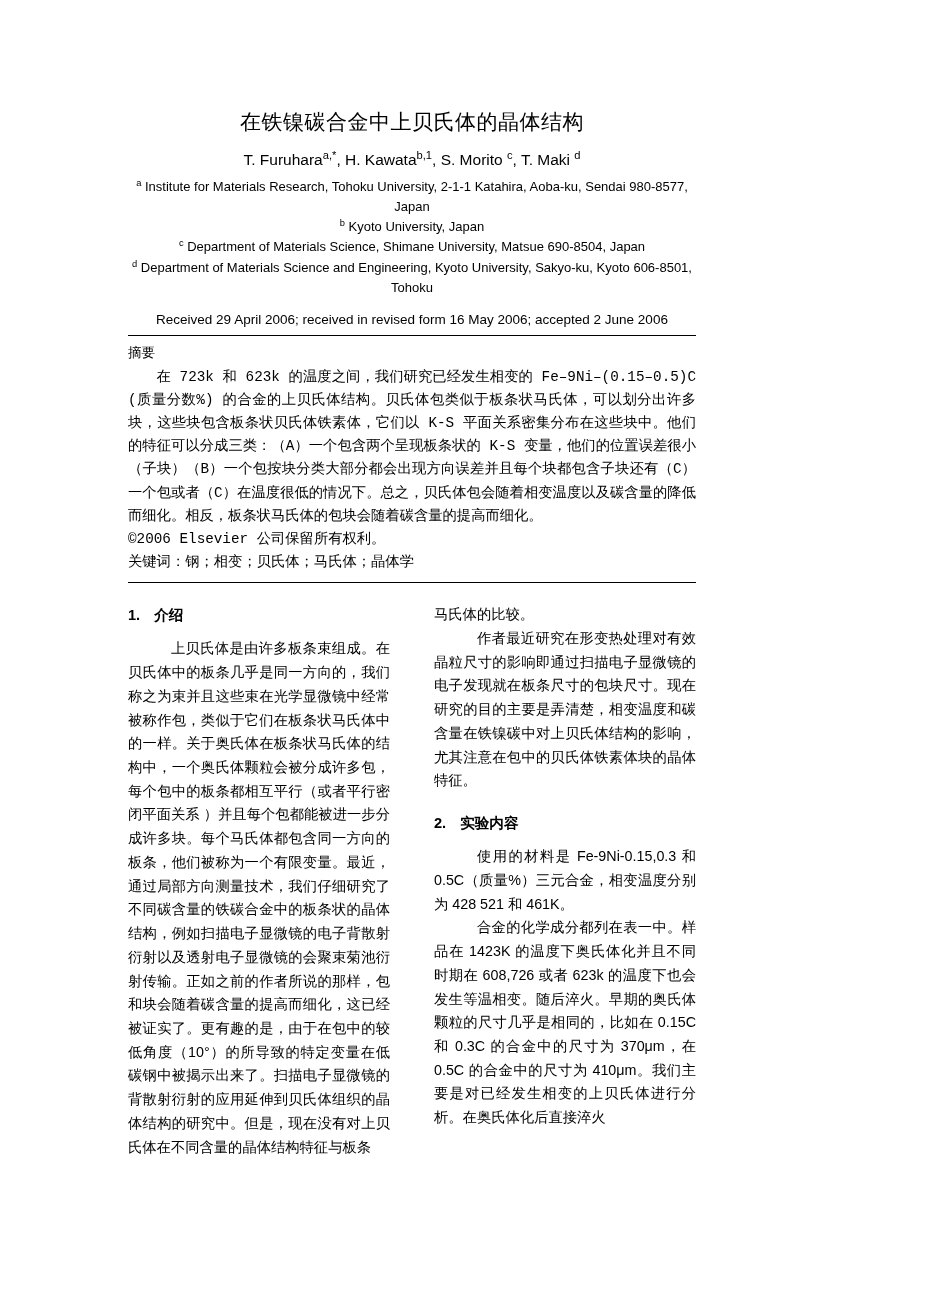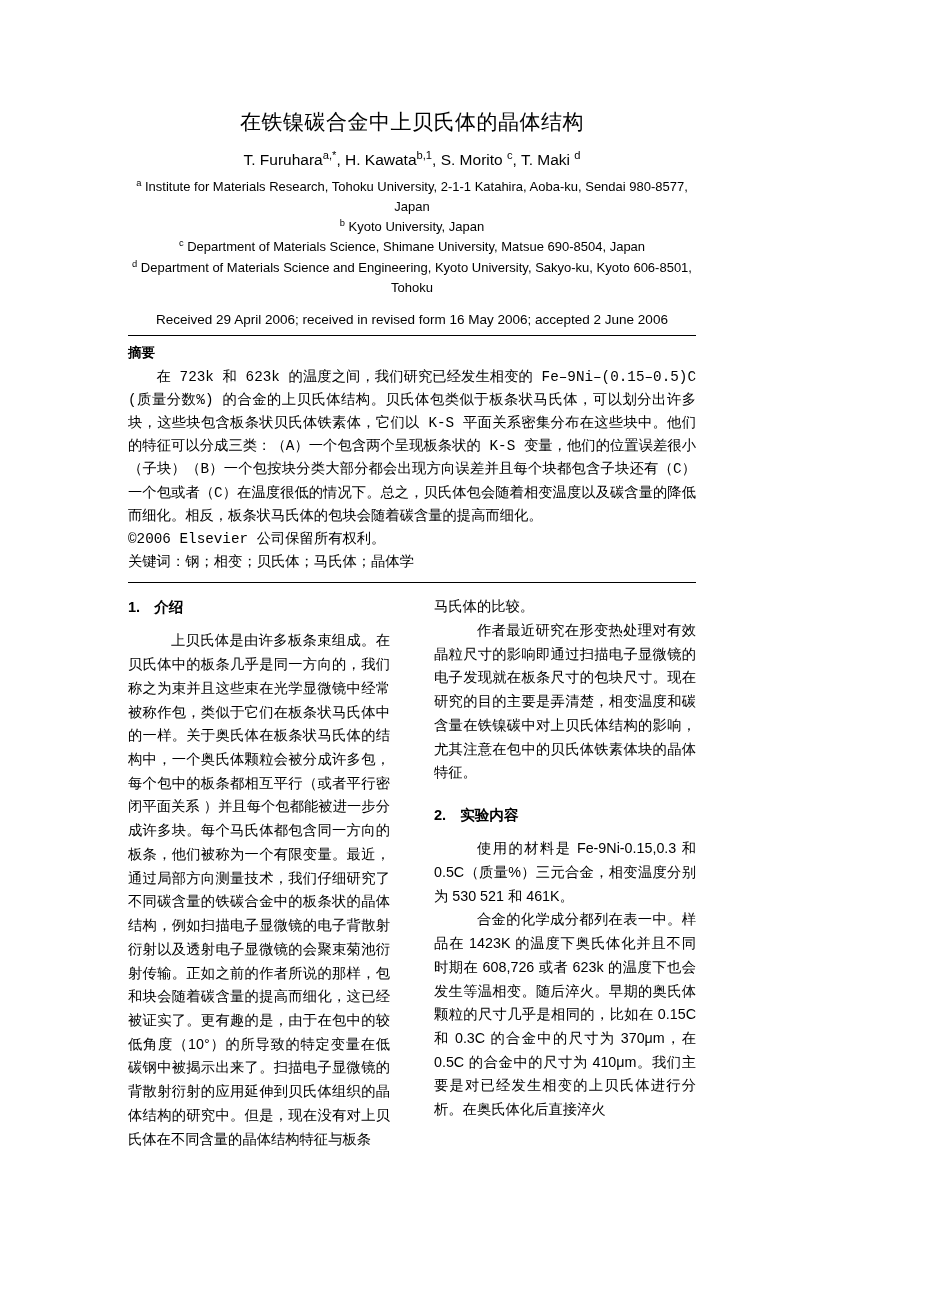--- a/index.html
+++ b/index.html
@@ -51,40 +51,40 @@
     font-size: 13.5px;
     margin-top: 14px;
   }
   .rule {
     border: 0;
     border-top: 1.4px solid #000;
     margin: 8px 0 7px 0;
   }
   .abstract-head {
     font-size: 13.5px;
-    font-weight: bold;
+    font-weight: normal;
     margin: 8px 0 4px 0;
   }
   .abstract-body {
     font-size: 14.3px;
     line-height: 1.62;
     text-align: justify;
     margin: 0;
   }
   .abstract-body p {
     margin: 0;
     font-family: Liberation Mono, monospace;
   }
   .abstract-body p.indent {
     text-indent: 2em;
   }
   .columns {
     display: flex;
     gap: 44px;
-    margin-top: 12px;
+    margin-top: 20px;
   }
   .col {
     width: 50%;
     font-size: 14.3px;
     line-height: 1.66;
     text-align: justify;
   }
   .sec-head {
     font-size: 14.6px;
     font-weight: bold;
@@ -139,18 +139,18 @@
       <p class="para">上贝氏体是由许多板条束组成。在贝氏体中的板条几乎是同一方向的，我们称之为束并且这些束在光学显微镜中经常被称作包，类似于它们在板条状马氏体中的一样。关于奥氏体在板条状马氏体的结构中，一个奥氏体颗粒会被分成许多包，每个包中的板条都相互平行（或者平行密闭平面关系 ）并且每个包都能被进一步分成许多块。每个马氏体都包含同一方向的板条，他们被称为一个有限变量。最近，通过局部方向测量技术，我们仔细研究了不同碳含量的铁碳合金中的板条状的晶体结构，例如扫描电子显微镜的电子背散射衍射以及透射电子显微镜的会聚束菊池衍射传输。正如之前的作者所说的那样，包和块会随着碳含量的提高而细化，这已经被证实了。更有趣的是，由于在包中的较低角度（10°）的所导致的特定变量在低碳钢中被揭示出来了。扫描电子显微镜的背散射衍射的应用延伸到贝氏体组织的晶体结构的研究中。但是，现在没有对上贝氏体在不同含量的晶体结构特征与板条</p>
     </div>
 
     <div class="col">
       <p style="margin:0;">马氏体的比较。</p>
       <p class="para">作者最近研究在形变热处理对有效晶粒尺寸的影响即通过扫描电子显微镜的电子发现就在板条尺寸的包块尺寸。现在研究的目的主要是弄清楚，相变温度和碳含量在铁镍碳中对上贝氏体结构的影响，尤其注意在包中的贝氏体铁素体块的晶体特征。</p>
       <div class="spacer-md"></div>
       <div class="sec-head">
         <span class="num">2.</span><span>实验内容</span>
       </div>
-      <p class="para">使用的材料是 Fe-9Ni-0.15,0.3 和 0.5C（质量%）三元合金，相变温度分别为 530 521 和 461K。</p>
+      <p class="para">使用的材料是 Fe-9Ni-0.15,0.3 和 0.5C（质量%）三元合金，相变温度分别为 428 521 和 461K。</p>
       <p class="para">合金的化学成分都列在表一中。样品在 1423K 的温度下奥氏体化并且不同时期在 608,726 或者 623k 的温度下也会发生等温相变。随后淬火。早期的奥氏体颗粒的尺寸几乎是相同的，比如在 0.15C 和 0.3C 的合金中的尺寸为 370μm，在 0.5C 的合金中的尺寸为 410μm。我们主要是对已经发生相变的上贝氏体进行分析。在奥氏体化后直接淬火</p>
     </div>
 
   </div>
 </div>
 
 </body></html>

